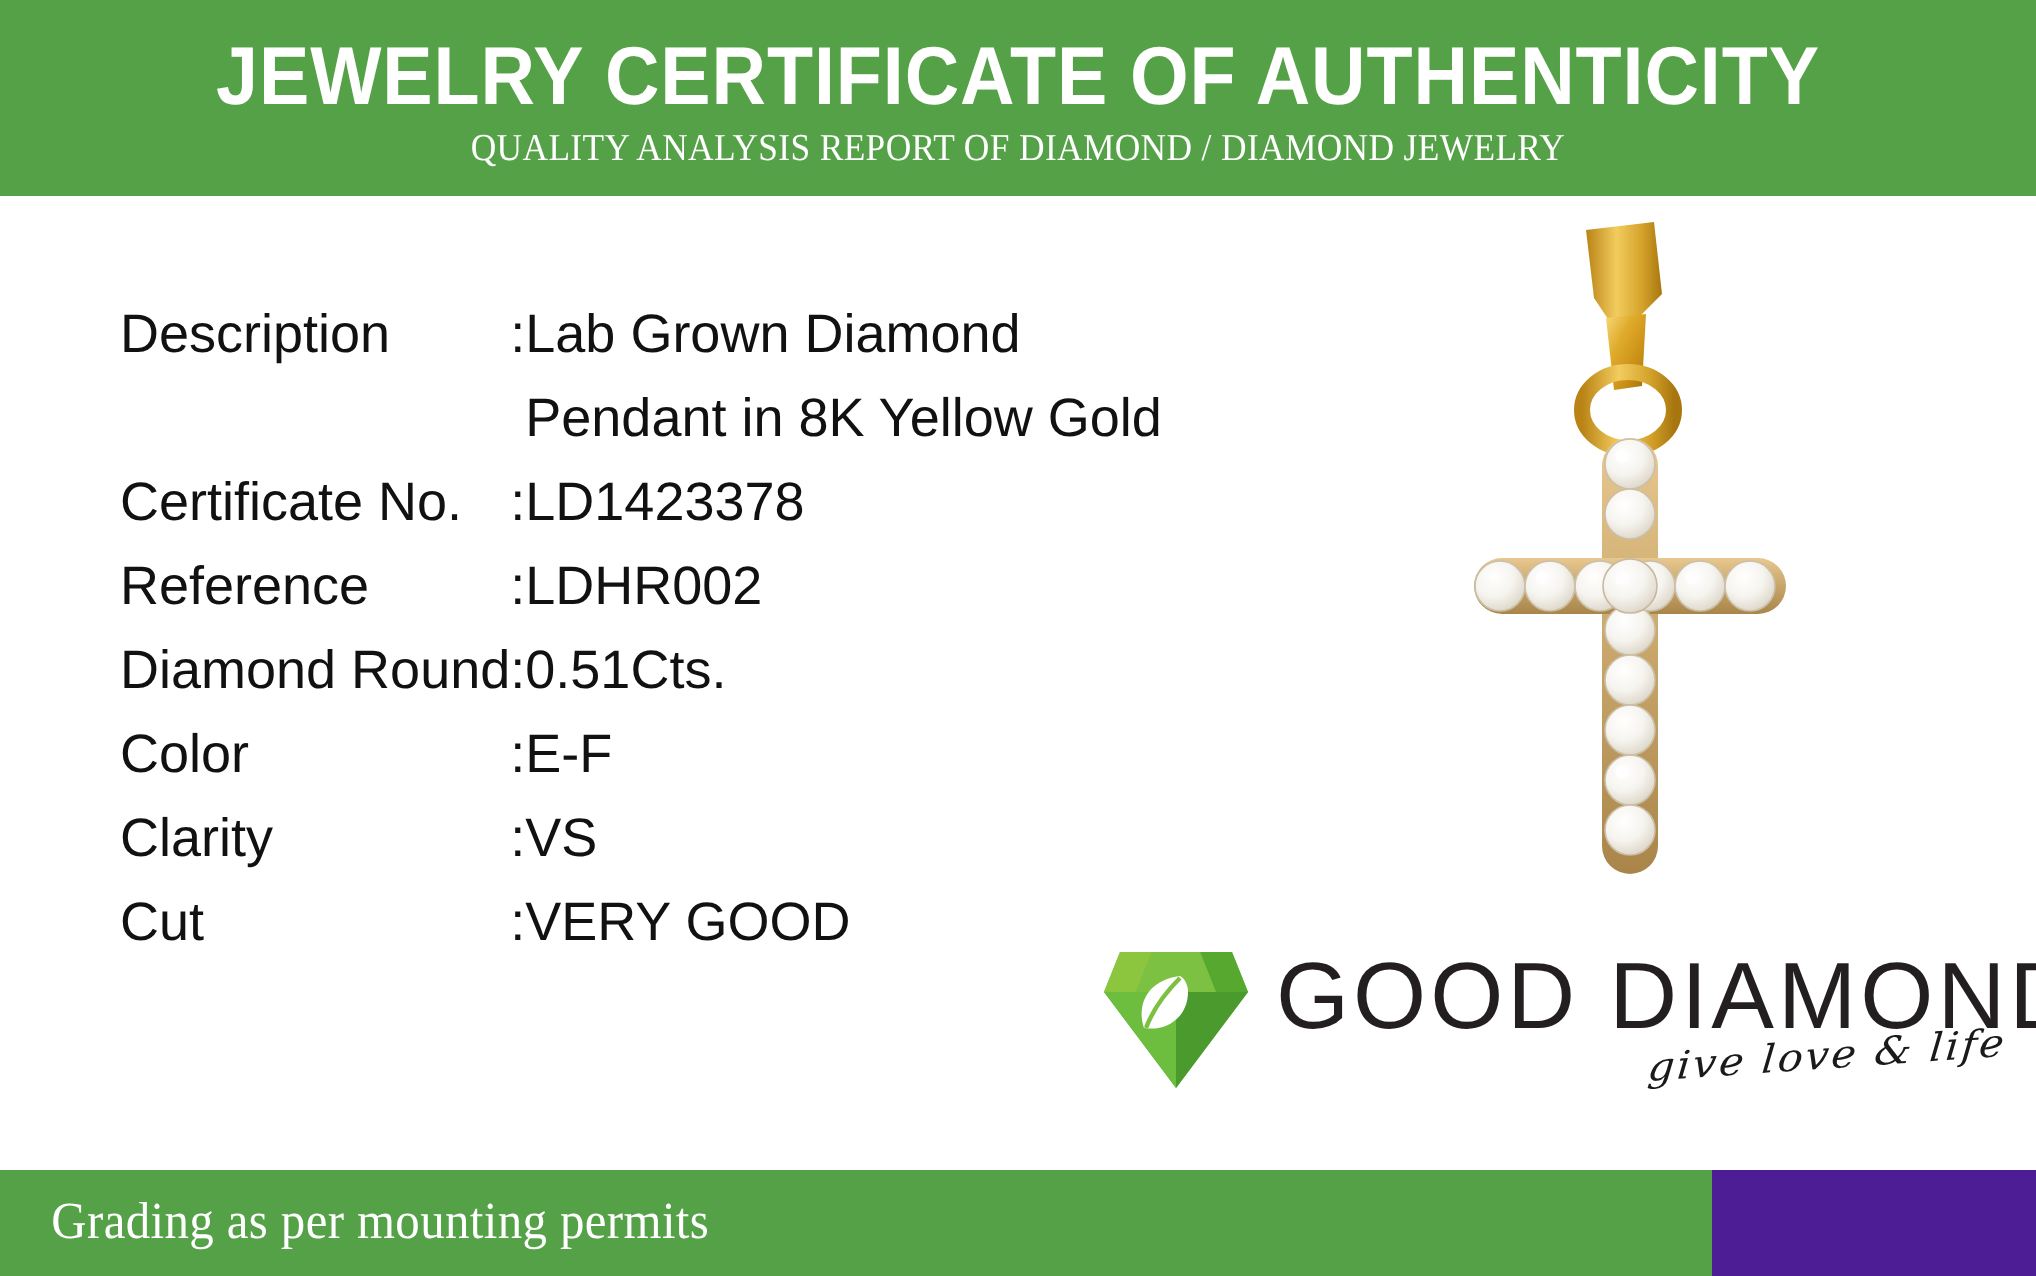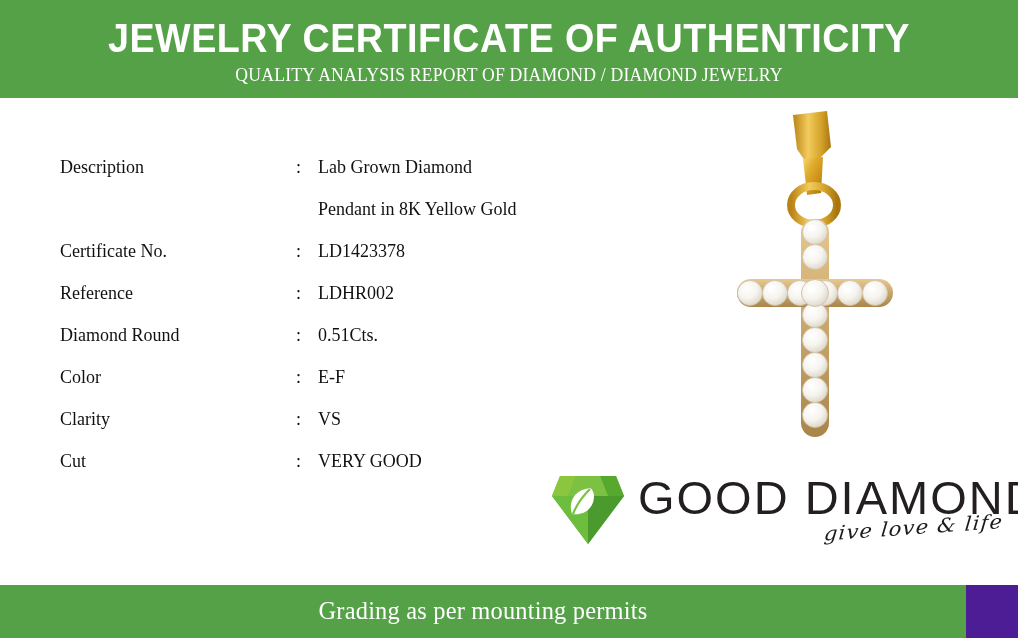--- a/index.html
+++ b/index.html
@@ -65,22 +65,22 @@
   }
 
   .spec-table {
     position: absolute;
     left: 60px;
     top: 48px;
     width: 520px;
     border-collapse: collapse;
   }
   .spec-table td {
-    font-family: Liberation Serif, serif;
-    font-size: 18px;
+    font-family: Liberation Sans, sans-serif;
+    font-size: 27px;
     color: #111111;
     line-height: 42px;
     padding: 0;
     vertical-align: top;
     white-space: nowrap;
   }
   .spec-label { width: 236px; }
   .spec-colon { width: 22px; }
   .spec-value { }
 
@@ -132,24 +132,24 @@
     transform: rotate(-4deg) skewX(-9deg) scaleY(0.92);
     transform-origin: left center;
     white-space: nowrap;
   }
 
   
   .footer-bar {
     position: absolute;
     left: 0;
     top: 585px;
-    width: 966px;
+    width: 856px;
     height: 53px;
     background: #55a148;
-    text-align: center;
+    text-align: left;
     box-sizing: border-box;
     padding-top: 11px;
   }
   .footer-text {
     color: #ffffff;
     font-family: "Liberation Serif", "DejaVu Serif", serif;
     font-size: 26px;
     line-height: 30px;
     letter-spacing: 0.2px;
     transform: scaleX(0.94);

